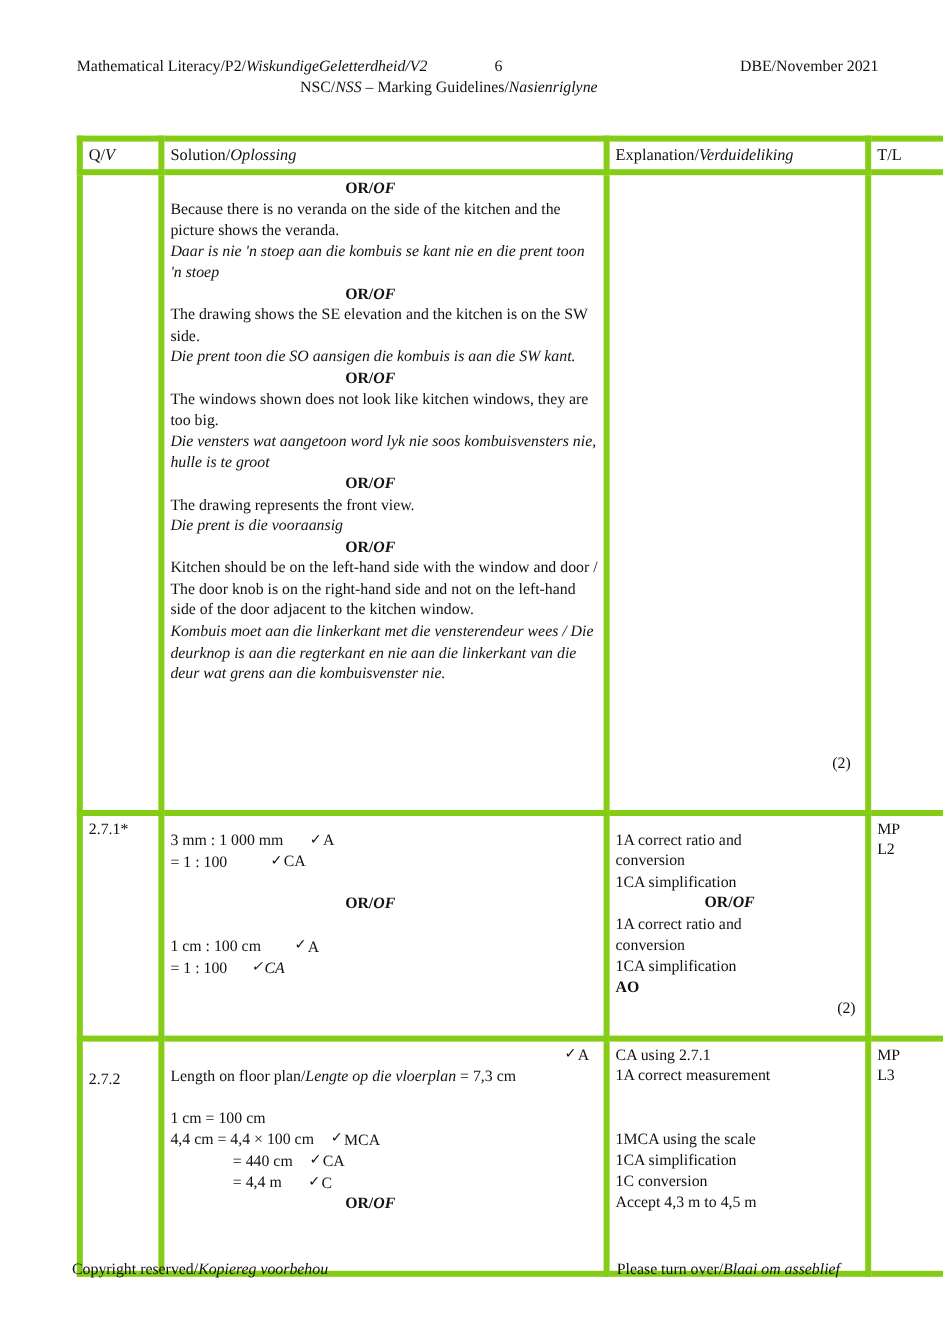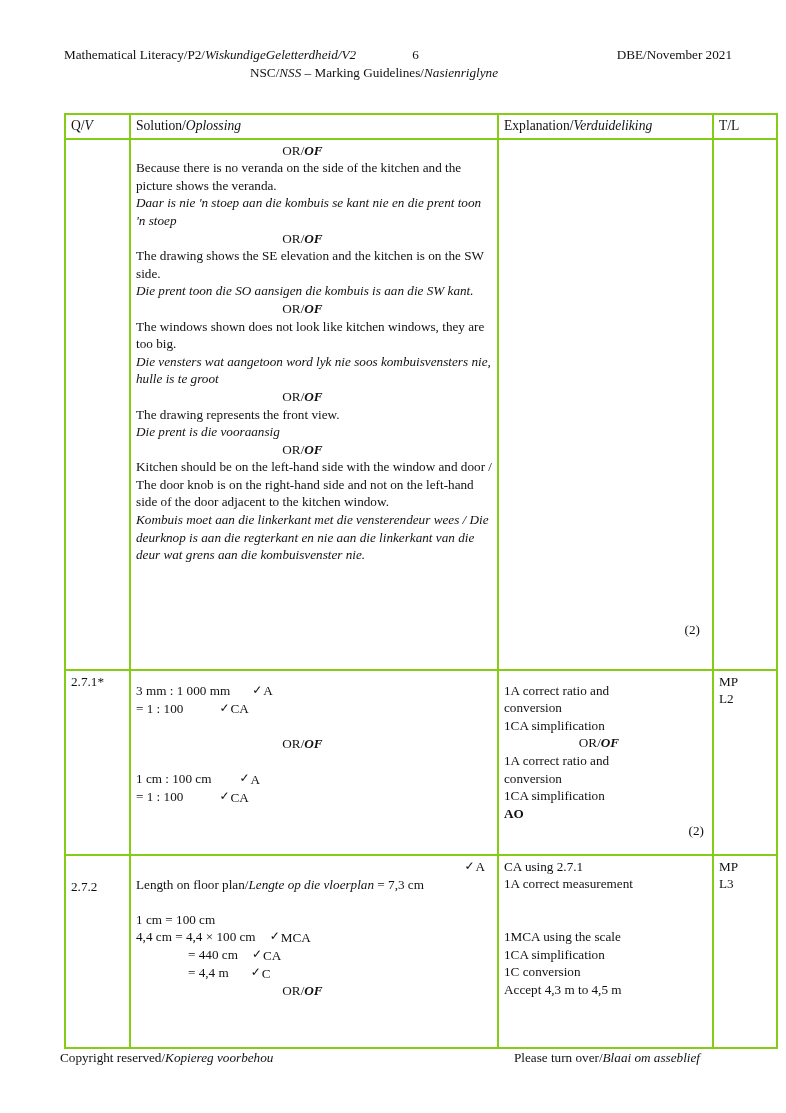--- a/index.html
+++ b/index.html
@@ -53,21 +53,21 @@
   table.marking {
     position: absolute;
     left: 64px;
     top: 113px;
     width: 668px;
     border-collapse: collapse;
     table-layout: fixed;
     font-size: 13.2px;
   }
   table.marking td, table.marking th {
-    border: 2px solid #84cc16;
+    border: 5px solid #84cc16;
     vertical-align: top;
     padding: 2px 4px 3px 5px;
     line-height: 17.6px;
     font-weight: normal;
     text-align: left;
   }
   thead th {
     font-weight: bold;
     font-size: 13.6px;
     padding-top: 2px;
@@ -89,21 +89,21 @@
   td.tl  { padding-left: 7px; padding-top: 5px; }
 
   .cell-inner { position: relative; }
 
   
   .oroff {
     text-align: center;
     font-weight: bold;
     padding-right: 24px;
   }
-  .oroff .en { font-weight: normal; font-style: normal; }
+  .oroff .en { font-weight: bold; font-style: normal; }
   .oroff .af { font-weight: bold; font-style: italic; }
 
   .plain { font-style: normal; }
   .afr   { font-style: italic; }
 
   .gap { height: 17.6px; }
   .gap-sm { height: 9px; }
 
   
   .marks-total {
@@ -214,21 +214,21 @@
           <div><span class="plain">= 1 : 100</span><span class="tick" style="padding-left:36px;"><span class="ck">✓</span><span>CA</span></span></div>
 
           <div class="gap"></div>
 
           <div class="oroff"><span class="en">OR/</span><span class="af">OF</span></div>
 
           <div class="gap"></div>
 
           <div><span class="plain">1 cm : 100 cm</span><span class="tick" style="padding-left:28px;"><span class="ck">✓</span><span>A</span></span></div>
 
-          <div><span class="plain">= 1 : 100</span><span class="tick" style="padding-left:36px;"><span class="ck">✓</span><span>CA</span></span></div>
+          <div><span class="plain">= 1 : 100</span><span class="tick" style="padding-left:20px;font-style:italic;"><span class="ck">✓</span><span>CA</span></span></div>
         </div>
       </td>
 
       <td class="expl">
         <div class="cell-inner" style="min-height:178px;">
           <div class="gap-sm"></div>
           <div>1A correct ratio and</div>
           <div>conversion</div>
           <div>1CA simplification</div>
 

